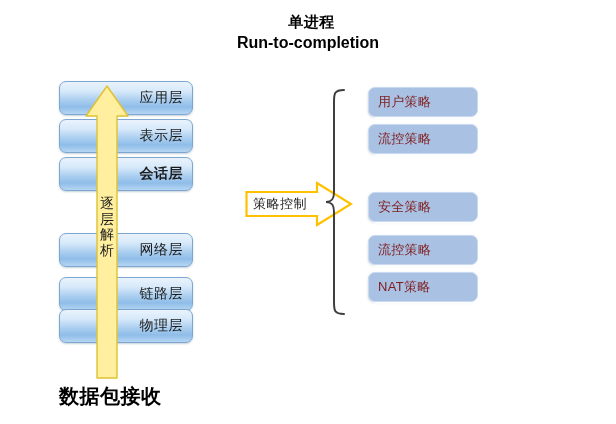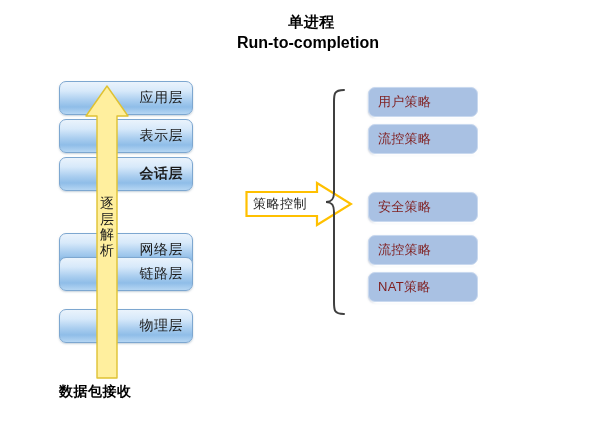--- a/index.html
+++ b/index.html
@@ -98,21 +98,21 @@
   }
   .vert-arrow-text span {
     display: block;
   }
 
   
   .bottom-caption {
     position: absolute;
     left: 59px;
     top: 383px;
-    font-size: 14px;
+    font-size: 20px;
     font-weight: bold;
     color: #000000;
     letter-spacing: 0.5px;
     white-space: nowrap;
   }
 
   
   .harrow {
     position: absolute;
     margin-left: 45px;
@@ -188,21 +188,21 @@
     </div>
     <div class="osi-box" style="top:38px;">
       <span class="osi-label">表示层</span>
     </div>
     <div class="osi-box" style="top:76px;font-weight:bold;">
       <span class="osi-label">会话层</span>
     </div>
     <div class="osi-box" style="top:152px;text-align:right;">
       <span class="osi-label">网络层</span>
     </div>
-    <div class="osi-box" style="top:176px;padding-left:6px;">
+    <div class="osi-box" style="top:196px;padding-left:6px;">
       <span class="osi-label">链路层</span>
     </div>
     <div class="osi-box" style="top:228px;">
       <span class="osi-label">物理层</span>
     </div>
   </div>
 
   <div class="vert-arrow">
     <svg width="46" height="296" viewBox="0 0 46 296" xmlns="http://www.w3.org/2000/svg">
       <polygon points="23,2 44,32 33,32 33,294 13,294 13,32 2,32" fill="#ffef9e" stroke="#dfc233" stroke-width="1.4" stroke-linejoin="round"></polygon>

